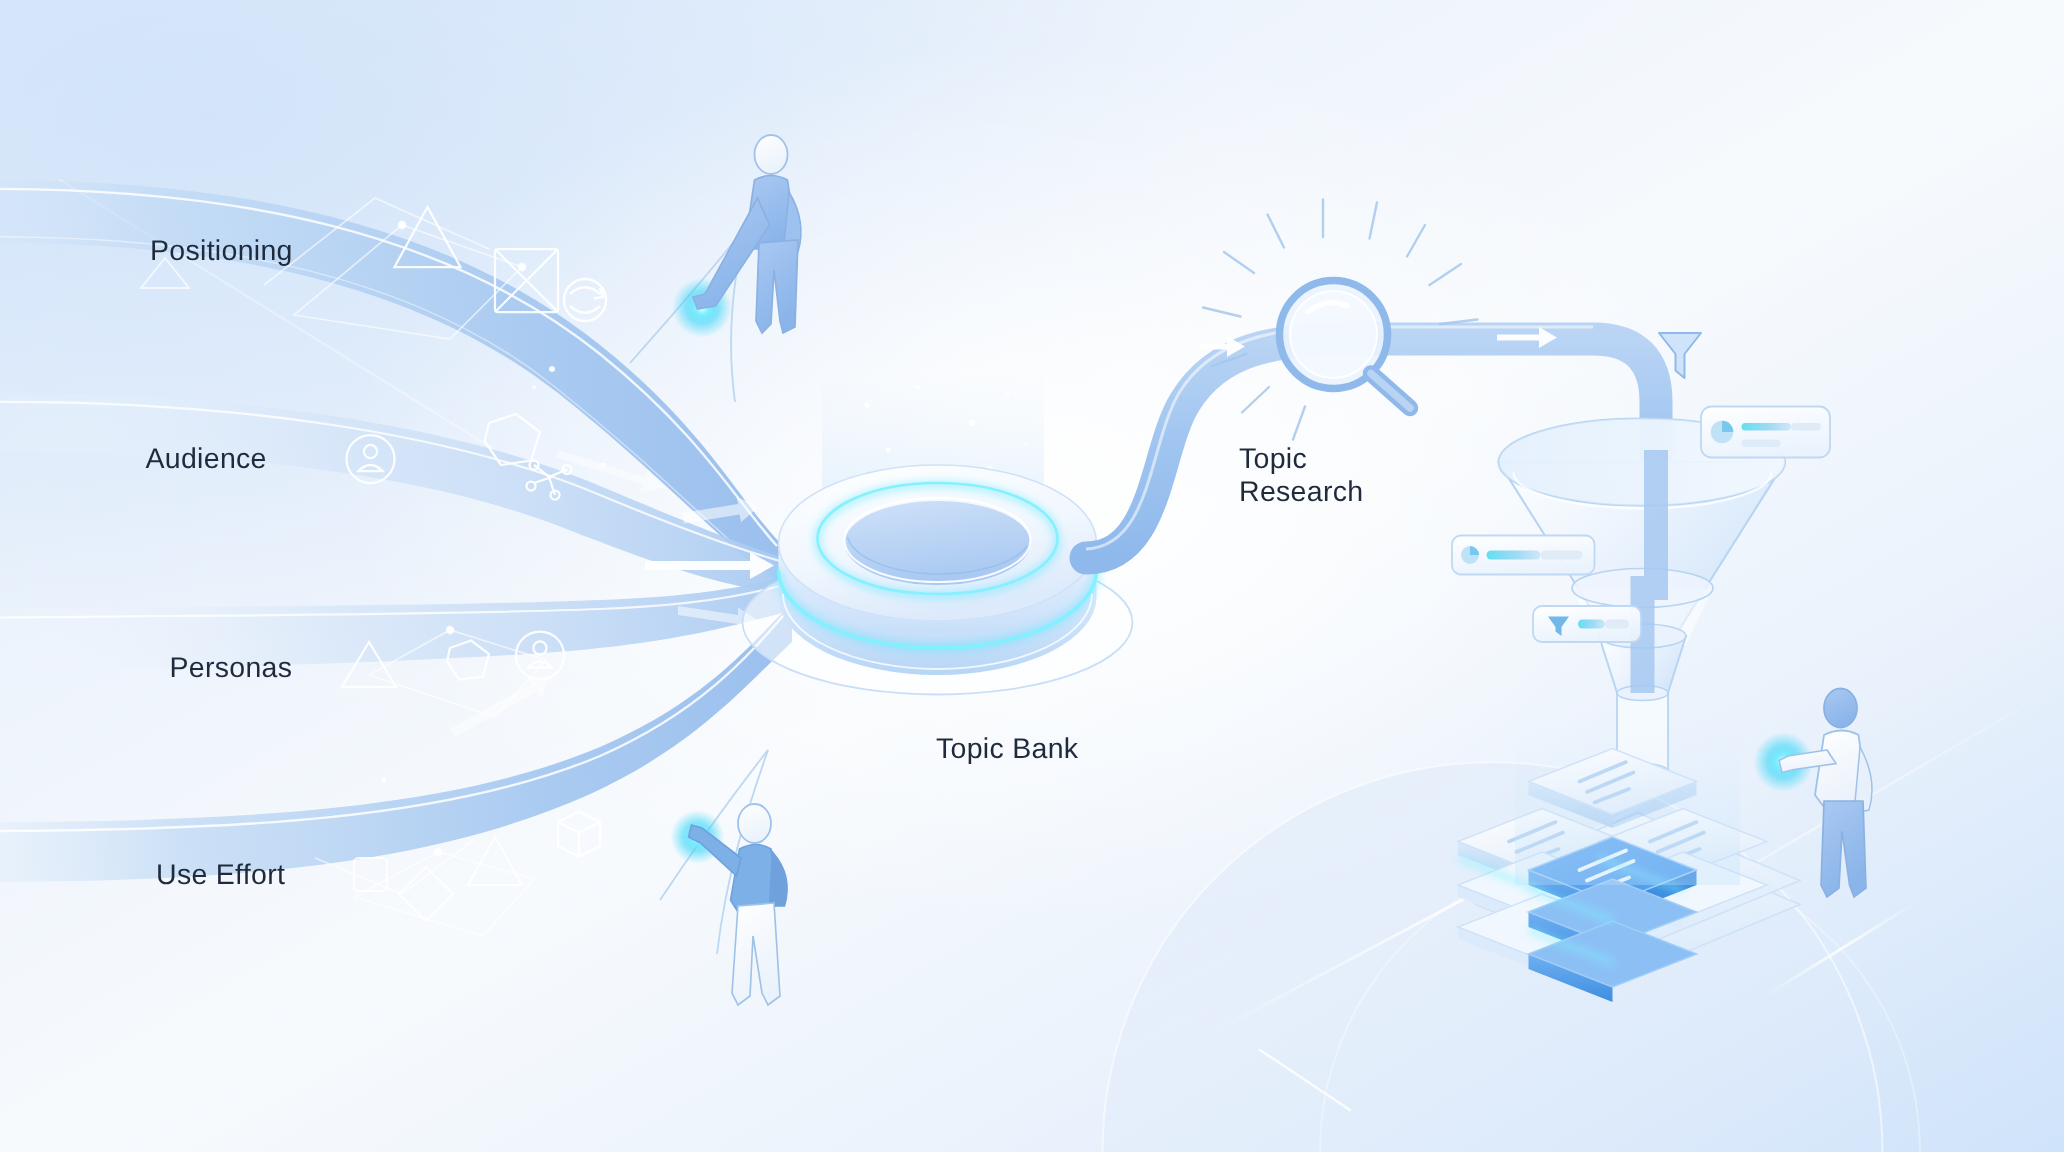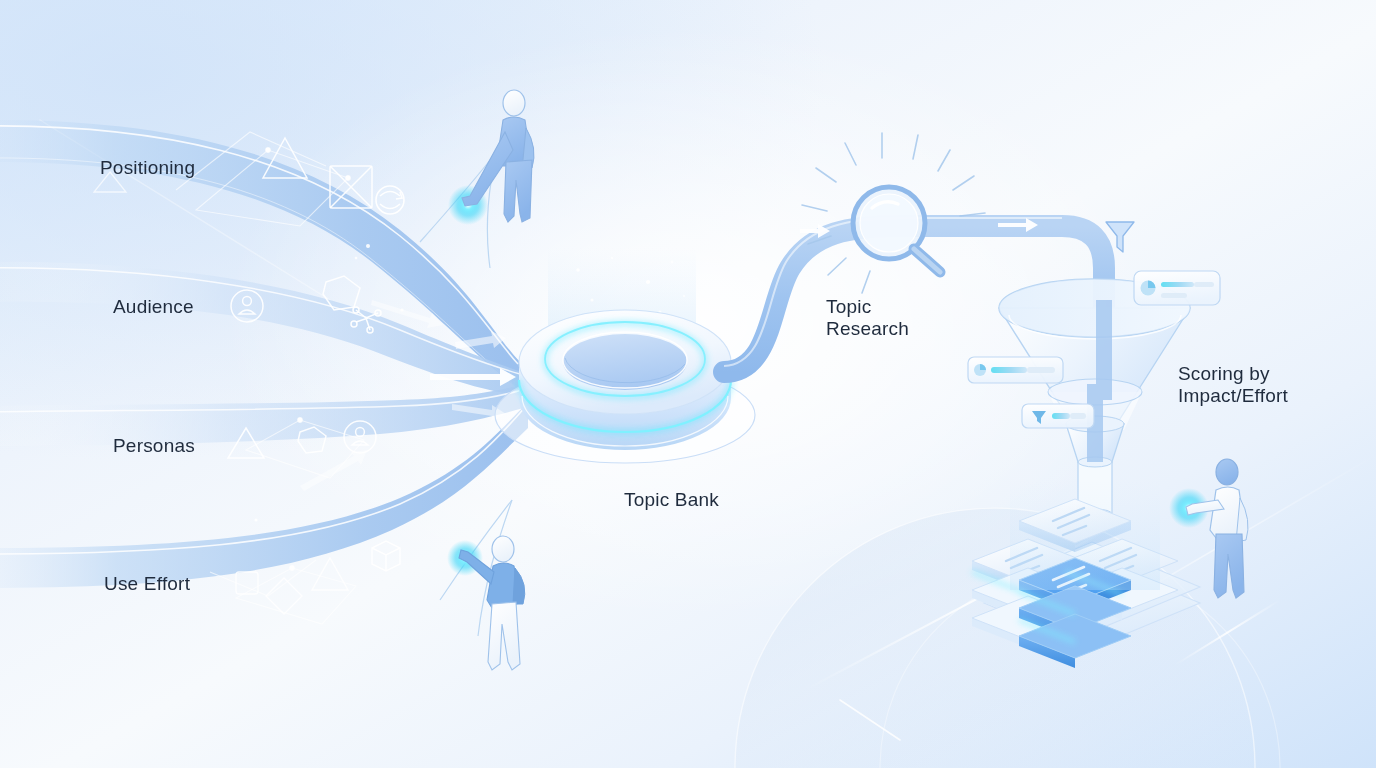--- a/index.html
+++ b/index.html
@@ -501,25 +501,23 @@
       <rect x="1022" y="404" width="72" height="24" rx="6" fill="url(#cardBg)" stroke="#bfd8f3" stroke-width="1.2"></rect>
       <g>
         <path d="M1032 411 L1046 411 L1041 418 L1041 424 L1037 421 L1037 418 Z" fill="#6fb8e8"></path>
       </g>
       <rect x="1052" y="413" width="18" height="6" rx="3" fill="url(#barG)"></rect>
       <rect x="1070" y="413" width="16" height="6" rx="3" fill="#dfecf8"></rect>
     </g>
   </svg>
 
   <div class="lbl lft" style="left:100px;top:157px;">Positioning</div>
-  <div class="lbl lft" style="left:113px;top:296px;text-align:right;">Audience</div>
+  <div class="lbl lft" style="left:97px;top:296px;text-align:right;">Audience</div>
   <div class="lbl lft" style="left:113px;top:435px;text-align:right;">Personas</div>
   <div class="lbl lft" style="left:104px;top:573px;">Use Effort</div>
 
   <div class="lbl ctr" style="left:580px;top:489px;width:94px;margin-left:44px;">Topic Bank</div>
 
   <div class="lbl ctr" style="left:826px;top:296px;width:128px;">Topic
 Research</div>
 
-  <div class="lbl lft" style="left:1178px;top:363px;width:190px;">Scoring by
-Impact/Effort</div>
 
 </div>
 
 </body></html>

